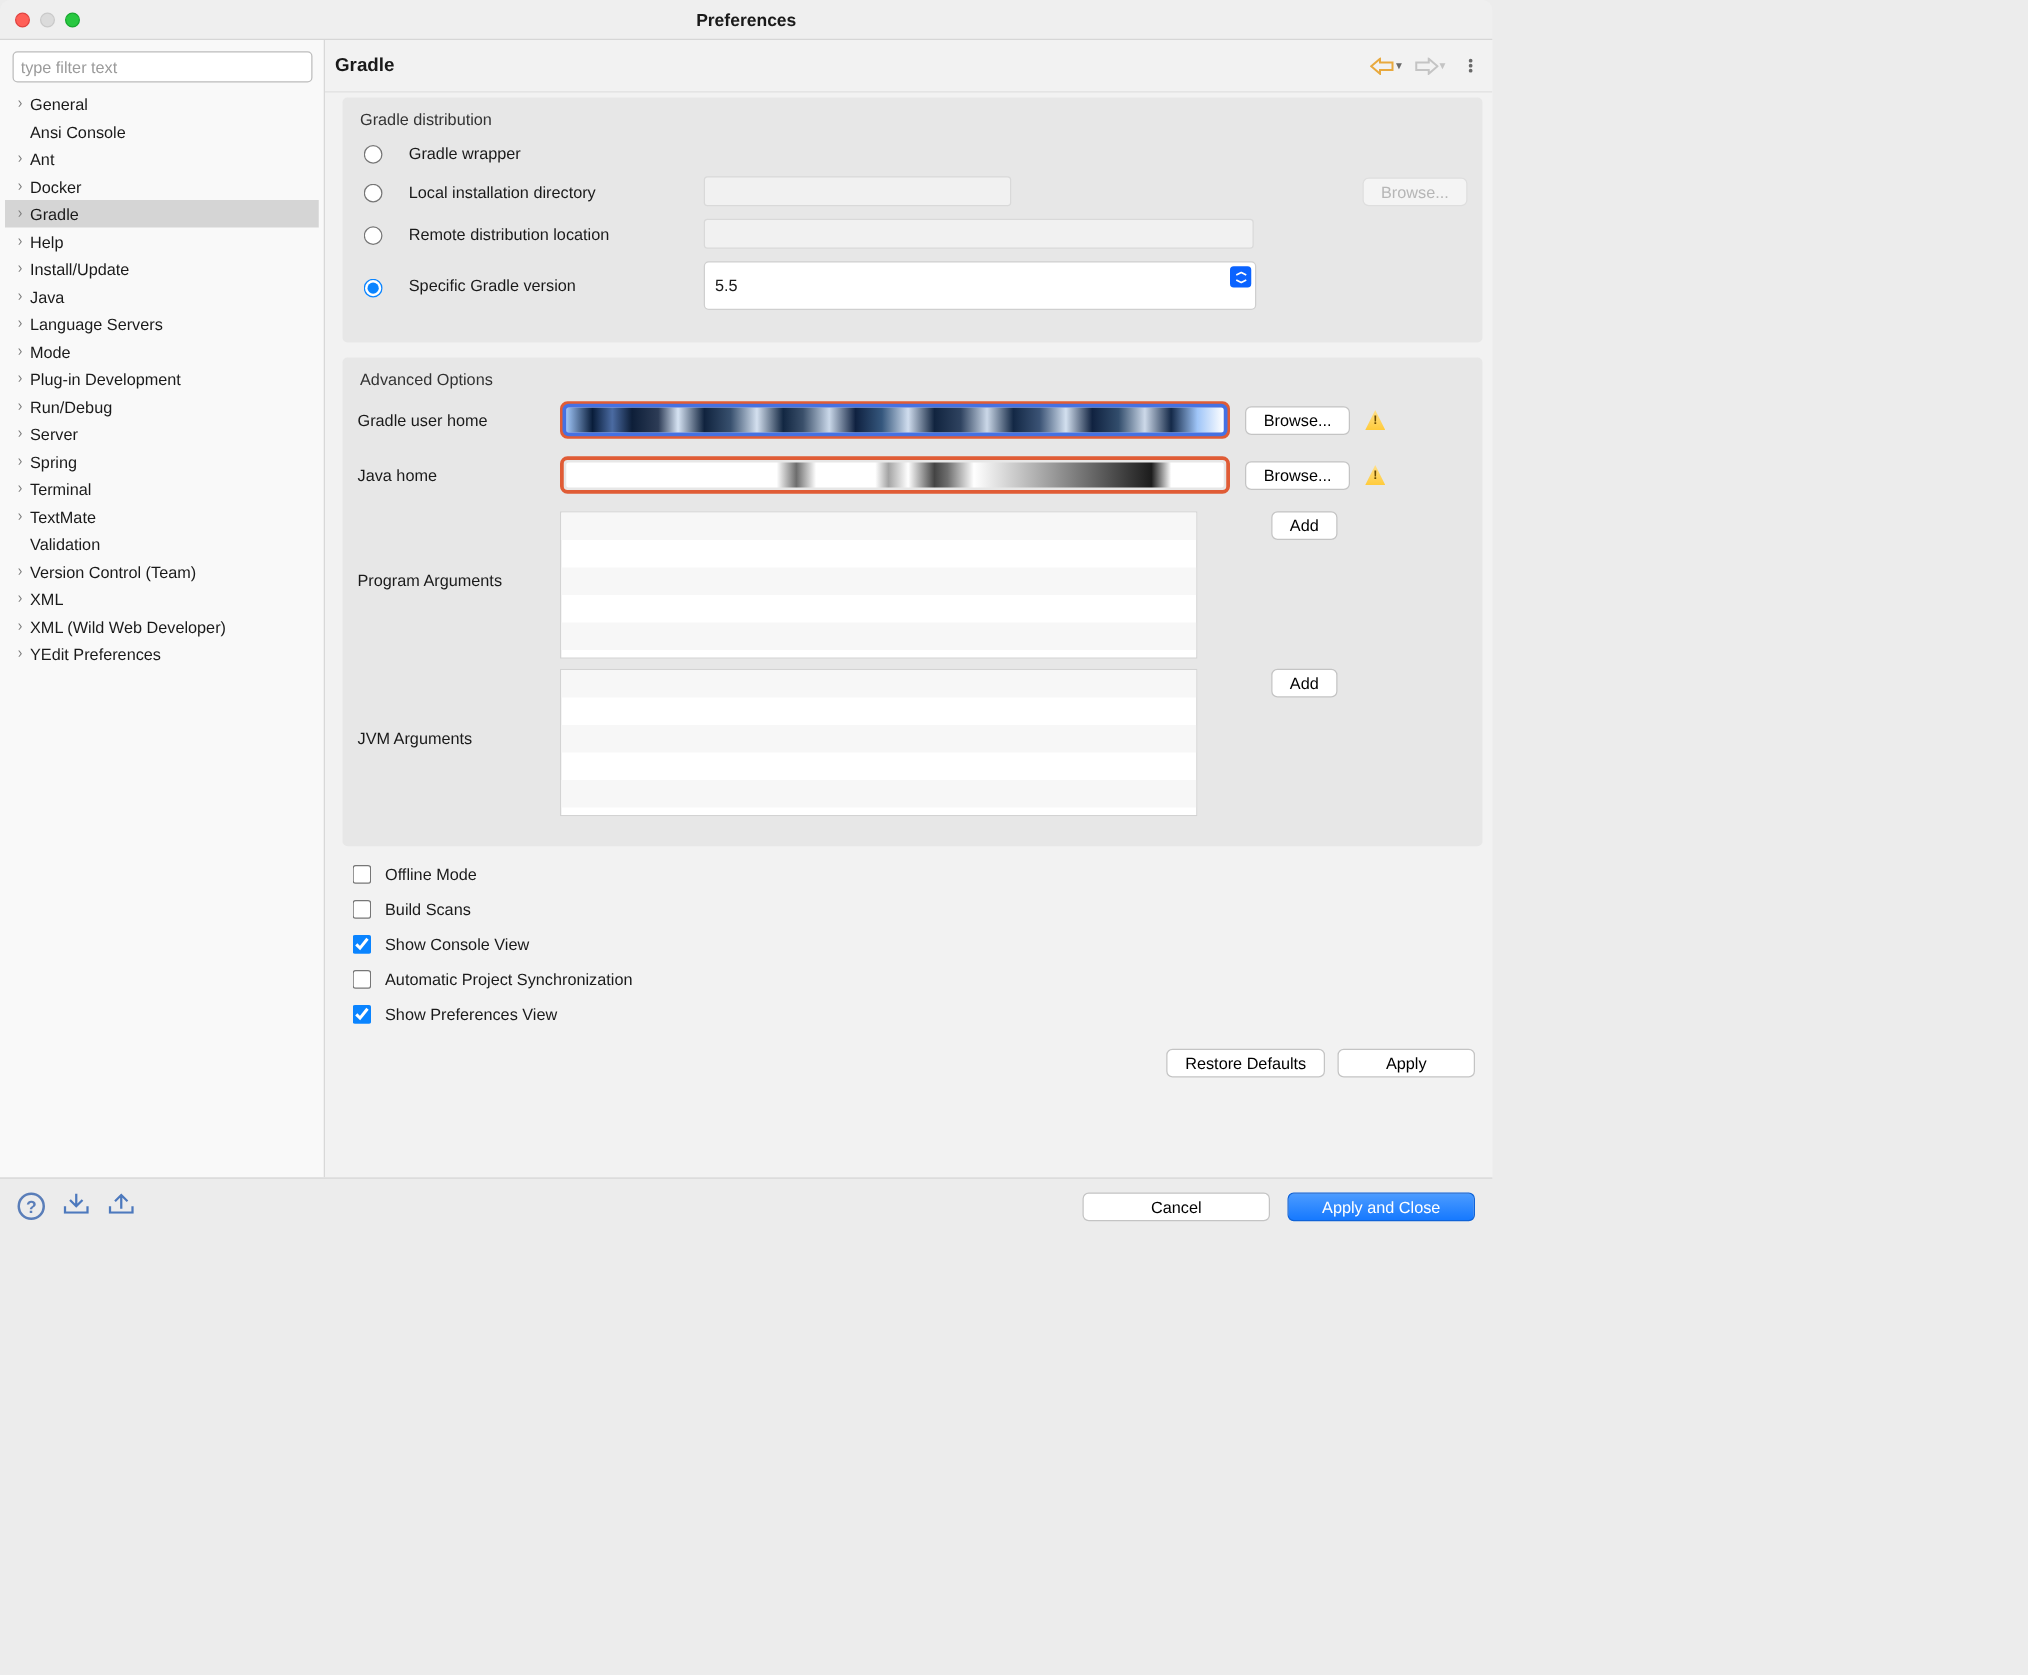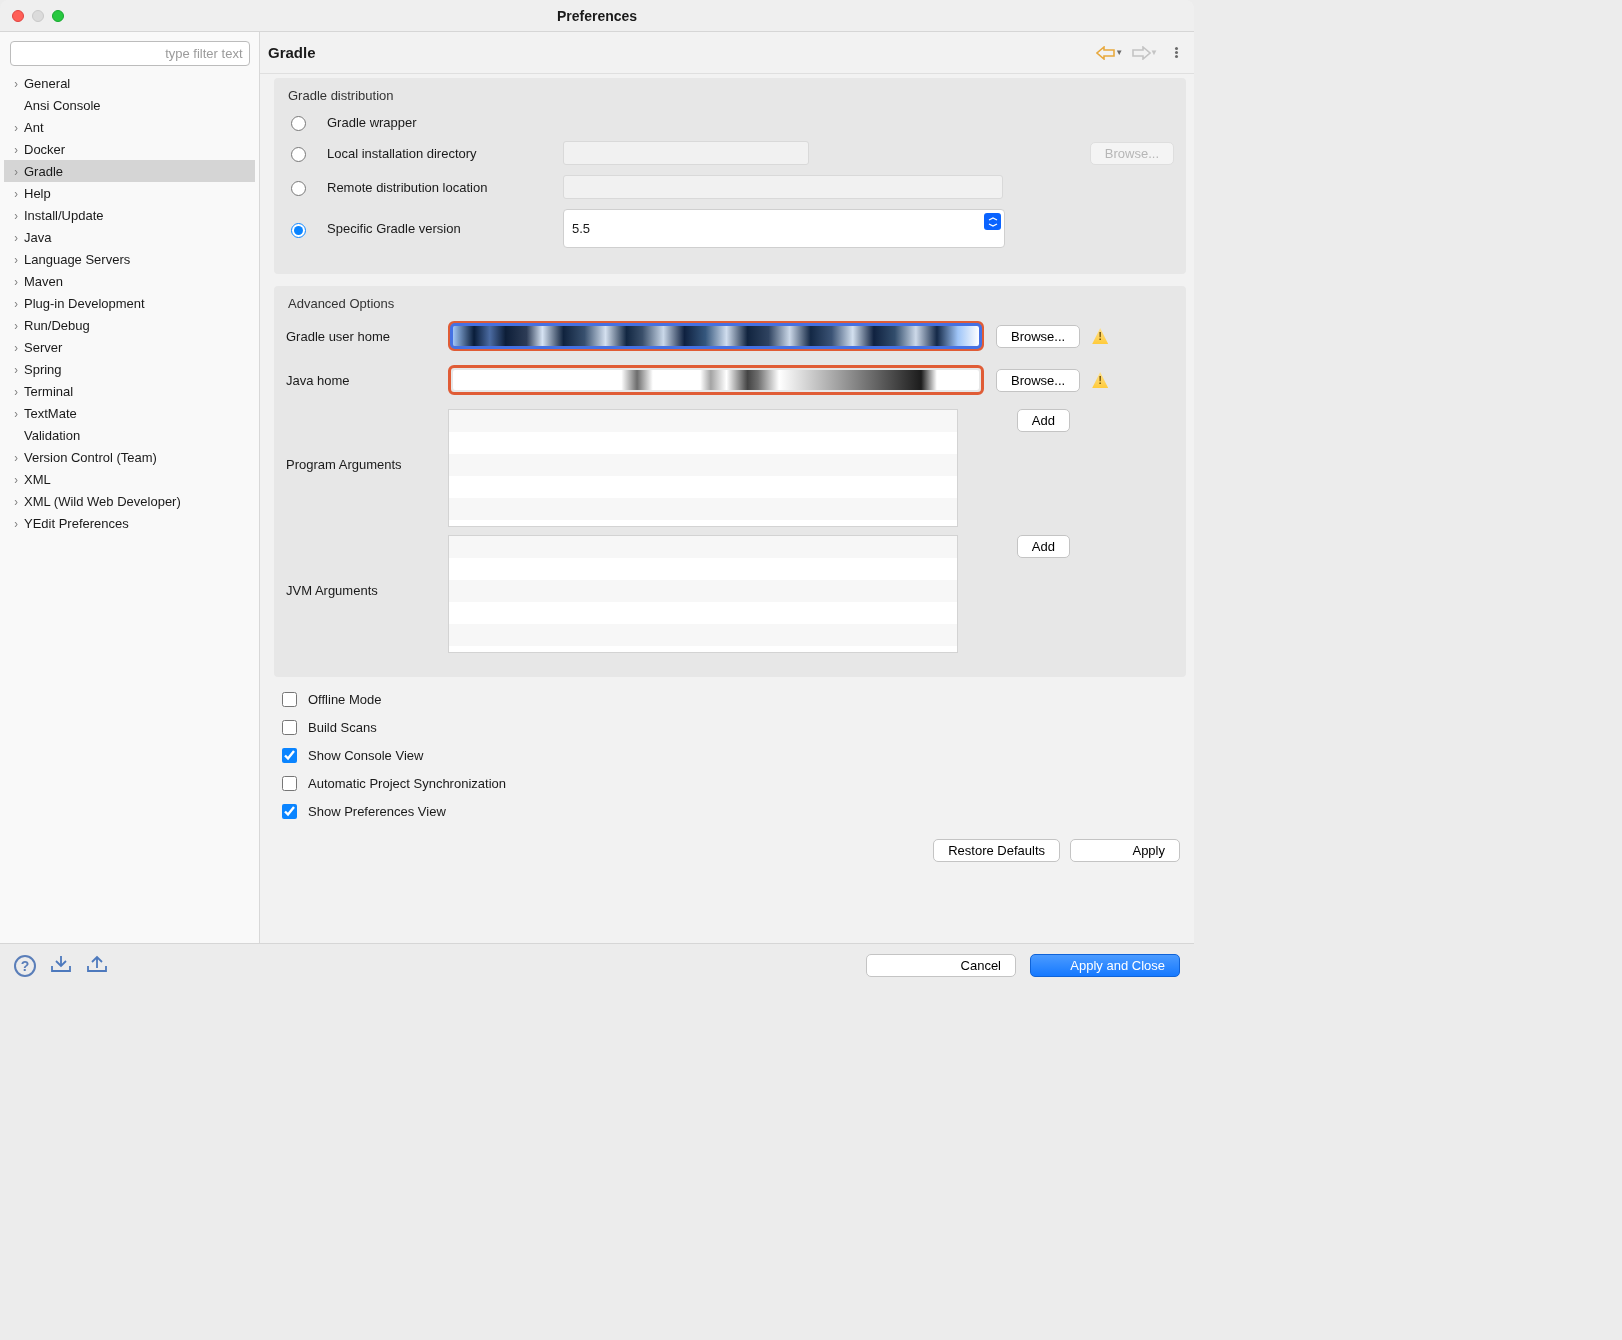--- a/index.html
+++ b/index.html
@@ -57,21 +57,20 @@
   .filter {
     width: 240px;
     margin: 3px auto 6px auto;
     display: block;
     border: 1px solid #bcbcbc;
     border-radius: 4px;
     padding: 4px 6px;
     font-size: 13px;
     background: #fff;
     color: #333;
-    text-align: right;
   }
   .filter::placeholder { color: #9b9b9b; }
   .tree-item {
     display: flex;
     align-items: center;
     height: 22px;
     padding: 0 4px;
     cursor: default;
     user-select: none;
   }
@@ -169,21 +168,20 @@
     border-radius: 3px;
   }
   .btn {
     font-size: 13px;
     padding: 3px 14px;
     border-radius: 5px;
     border: 1px solid #c4c4c4;
     background: #fff;
     cursor: pointer;
     white-space: nowrap;
-    text-align: right;
   }
   .btn.disabled {
     color: #b6b6b6;
     background: #f4f4f4;
     border-color: #dedede;
     cursor: default;
   }
   .btn.primary {
     background: linear-gradient(#4b9bff,#1679ff);
     border:1px solid #0f63d8;
@@ -339,21 +337,21 @@
         <div class="tree-item">
           <span class="disclosure" style="transform: scaleY(1.2);">›</span>
           <span class="tree-label">Java</span>
         </div>
         <div class="tree-item">
           <span class="disclosure" style="transform: scaleY(1.2);">›</span>
           <span class="tree-label">Language Servers</span>
         </div>
         <div class="tree-item">
           <span class="disclosure" style="transform: scaleY(1.2);">›</span>
-          <span class="tree-label">Maven</span>
+          <span class="tree-label">Mode</span>
         </div>
         <div class="tree-item">
           <span class="disclosure" style="transform: scaleY(1.2);">›</span>
           <span class="tree-label">Plug-in Development</span>
         </div>
         <div class="tree-item">
           <span class="disclosure" style="transform: scaleY(1.2);">›</span>
           <span class="tree-label">Run/Debug</span>
         </div>
         <div class="tree-item">

